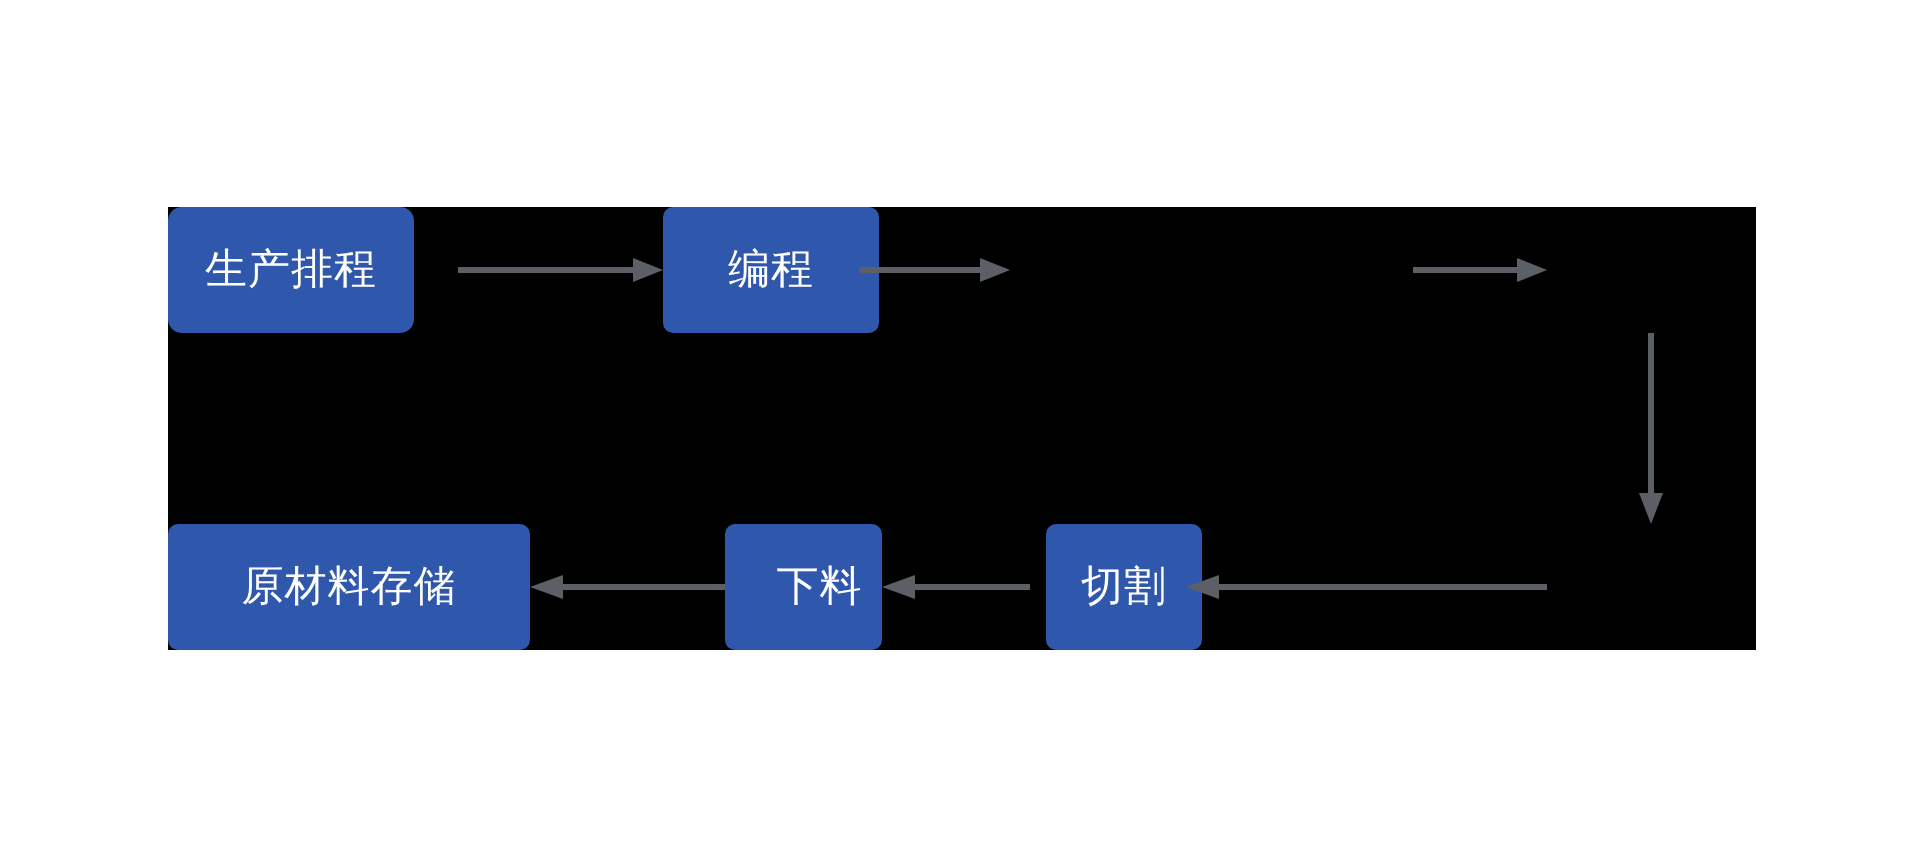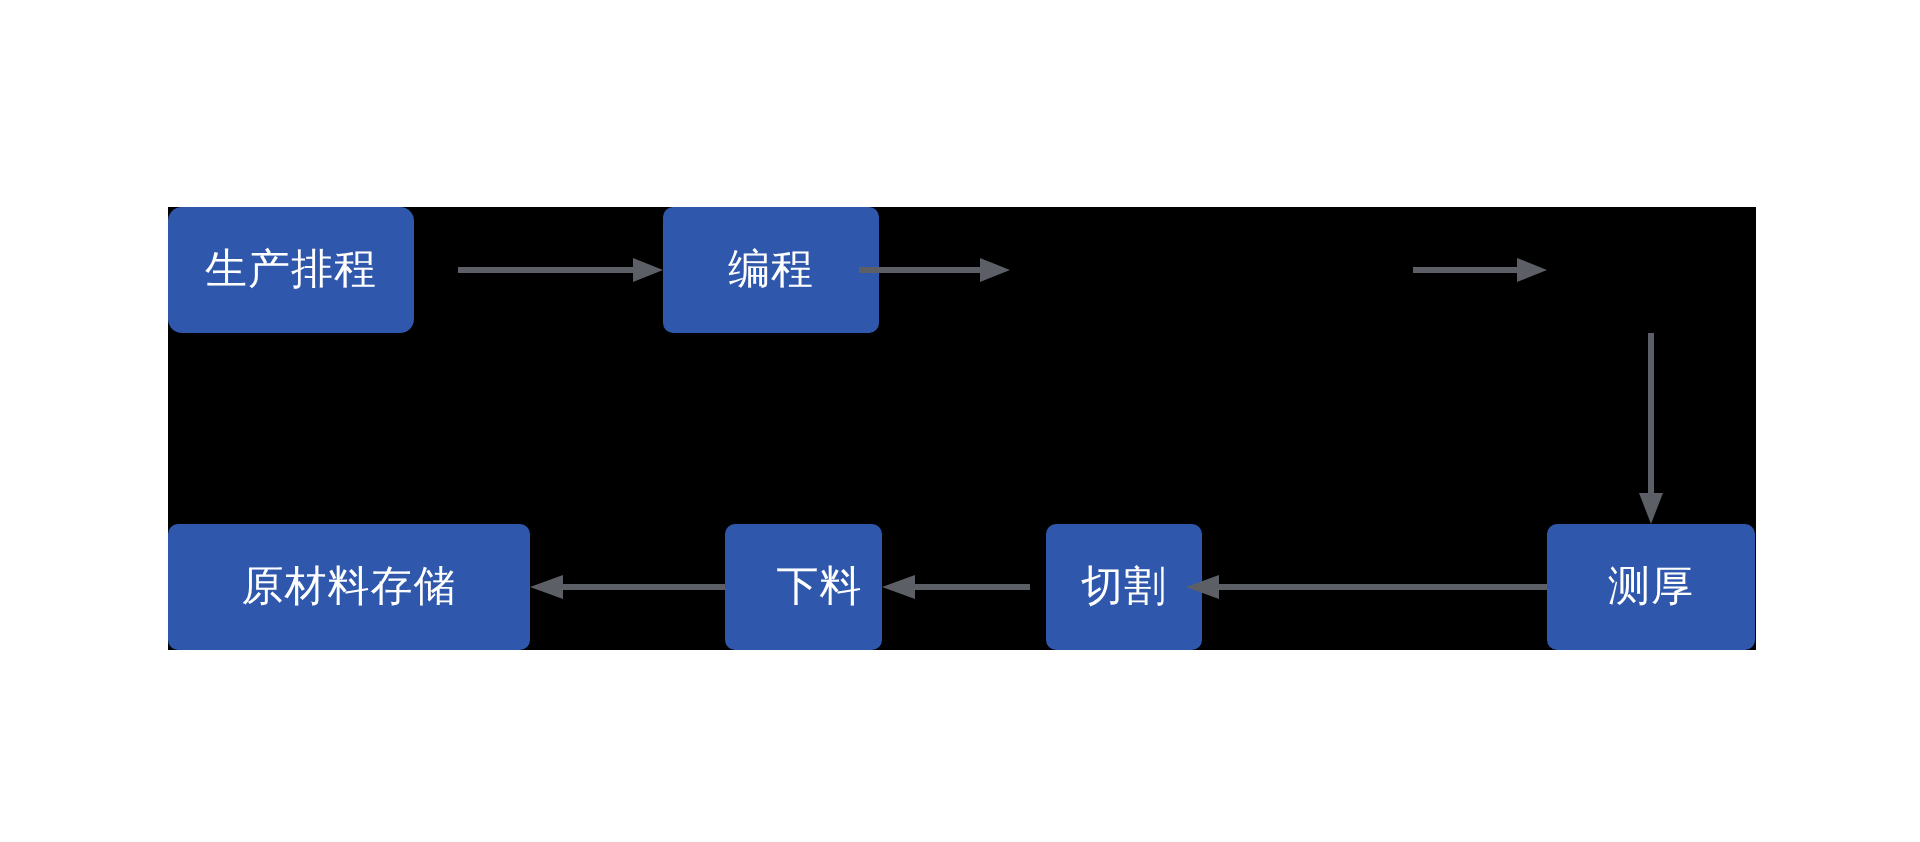--- a/index.html
+++ b/index.html
@@ -63,23 +63,20 @@
     <div class="node" style="left:0px; top:0px; width:246px; height:126px;border-radius:14px;">
       <span class="label">生产排程</span>
     </div>
 
     <div class="node" style="left:495px; top:0px; width:216px; height:126px;">
       <span class="label">编程</span>
     </div>
 
 
 
-    <div class="node" style="left:1379px; top:317px; width:208px; height:126px;">
-      <span class="label">测厚</span>
-    </div>
 
     <div class="node" style="left:862px; top:317px; width:156px; height:126px;margin-left:16px;">
       <span class="label">切割</span>
     </div>
 
     <div class="node" style="left:557px; top:317px; width:157px; height:126px;padding-left:32px;">
       <span class="label">下料</span>
     </div>
 
     <div class="node" style="left:0px; top:317px; width:362px; height:126px;">

